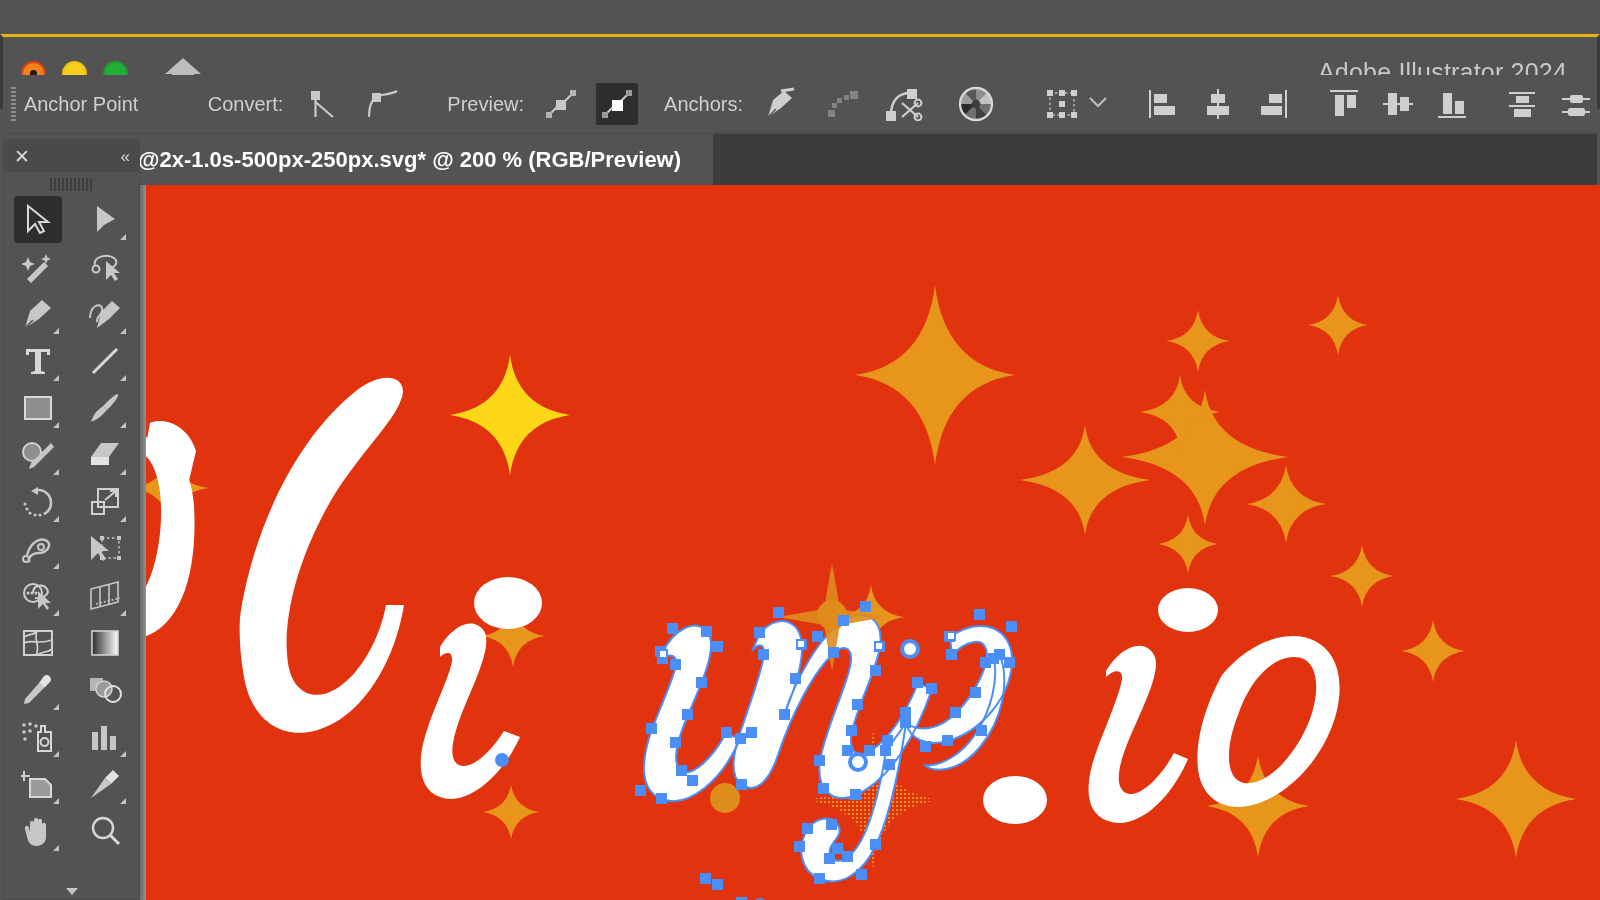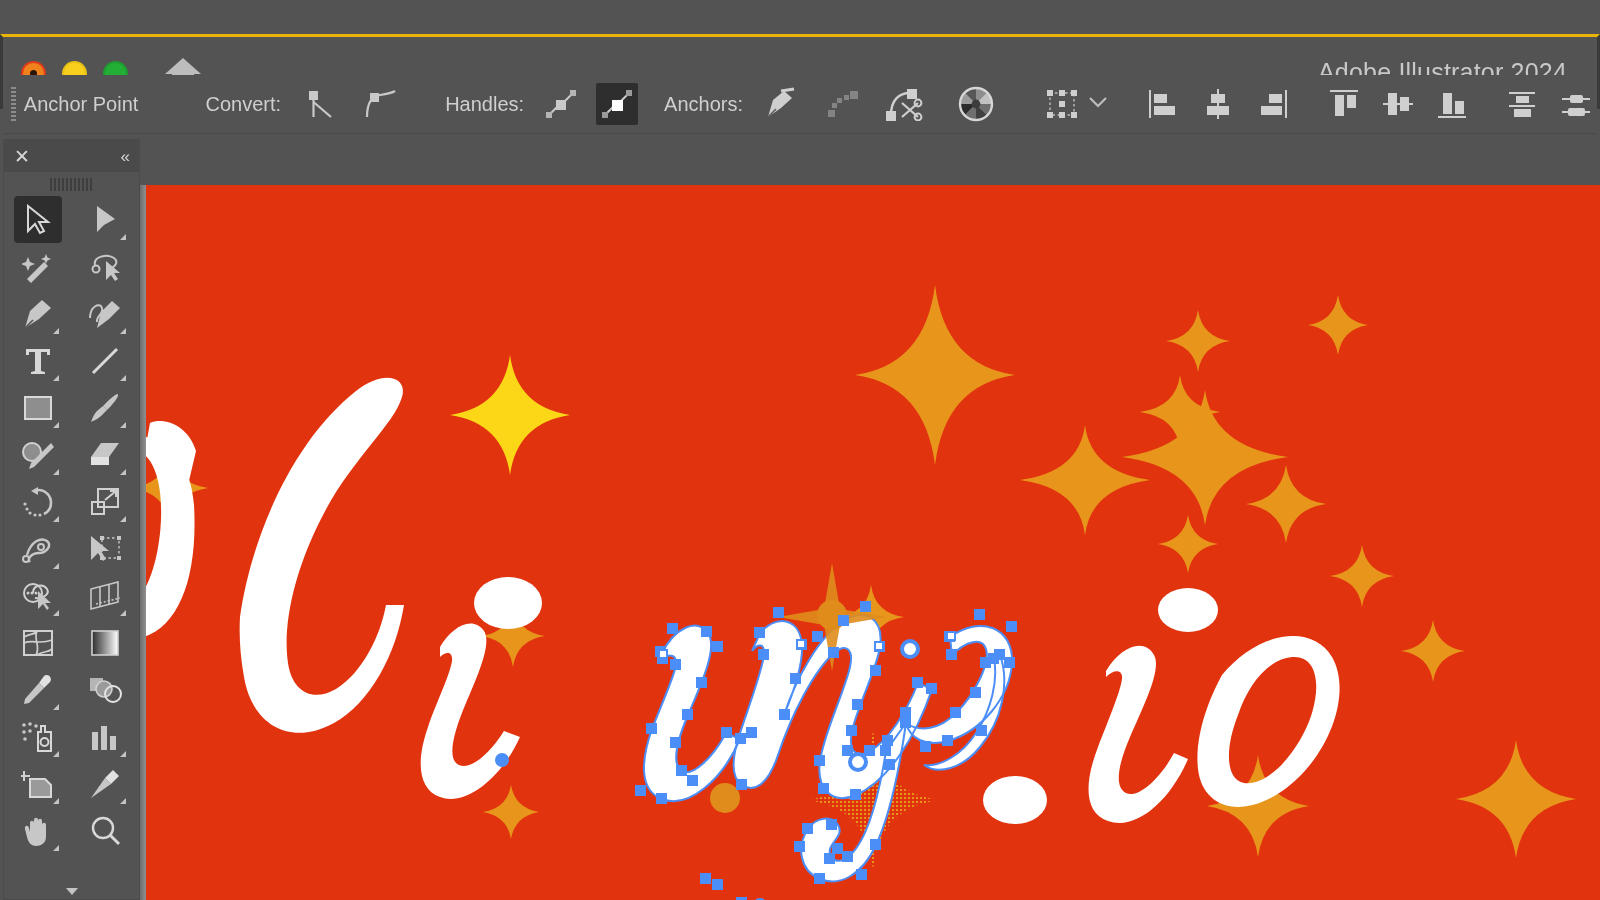--- a/index.html
+++ b/index.html
@@ -201,21 +201,21 @@
         <path d="M8.5 14 L26 29" stroke="#c9c9c9" stroke-width="2.2" fill="none"></path>
       </svg>
     </div>
     <div class="icon-btn" style="margin-left:18px">
       <svg width="34" height="32" viewBox="0 0 34 32">
         <path d="M4 29 C4 14 10 8 17 7 C24 6 29 5 32 3" stroke="#c9c9c9" stroke-width="2.2" fill="none"></path>
         <rect x="7" y="5" width="9" height="9" fill="#c9c9c9"></rect>
       </svg>
     </div>
 
-    <div class="cb-label" style="margin-left:44px">Handles:</div>
+    <div class="cb-label" style="margin-left:44px">Preview:</div>
 
     <div class="icon-btn" style="margin-left:16px">
       <svg width="34" height="32" viewBox="0 0 34 32">
         <path d="M5 27 L14 18 M20 14 L29 5" stroke="#c9c9c9" stroke-width="2" fill="none"></path>
         <rect x="2" y="24" width="6" height="6" fill="#b5b5b5"></rect>
         <rect x="26" y="2" width="6" height="6" fill="#b5b5b5"></rect>
         <rect x="12" y="12" width="10" height="10" fill="#c9c9c9"></rect>
       </svg>
     </div>
     <div class="icon-btn sel" style="margin-left:14px">
@@ -350,20 +350,25 @@
       <svg width="36" height="36" viewBox="0 0 36 36">
         <path d="M4 13 L32 13" stroke="#cfcfcf" stroke-width="2"></path>
         <rect x="12" y="9" width="13" height="8" rx="2" fill="#cfcfcf"></rect>
         <path d="M4 26 L32 26" stroke="#cfcfcf" stroke-width="2"></path>
         <rect x="10" y="22" width="17" height="8" rx="2" fill="#cfcfcf"></rect>
       </svg>
     </div>
 
   </div>
 
+  <div id="doctabstrip">
+    <div id="doctab">
+      <div id="doctab-label">@2x-1.0s-500px-250px.svg* @ 200 % (RGB/Preview)</div>
+    </div>
+  </div>
 
   <div id="canvaswrap">
     <div id="artboard">
       <svg width="1460" height="715" viewBox="0 0 1460 715">
         <defs>
           <pattern id="dither" width="4" height="4" patternUnits="userSpaceOnUse">
             <rect width="4" height="4" fill="none"></rect>
             <rect x="0" y="0" width="2" height="2" fill="#e8951b"></rect>
           </pattern>
         </defs>

